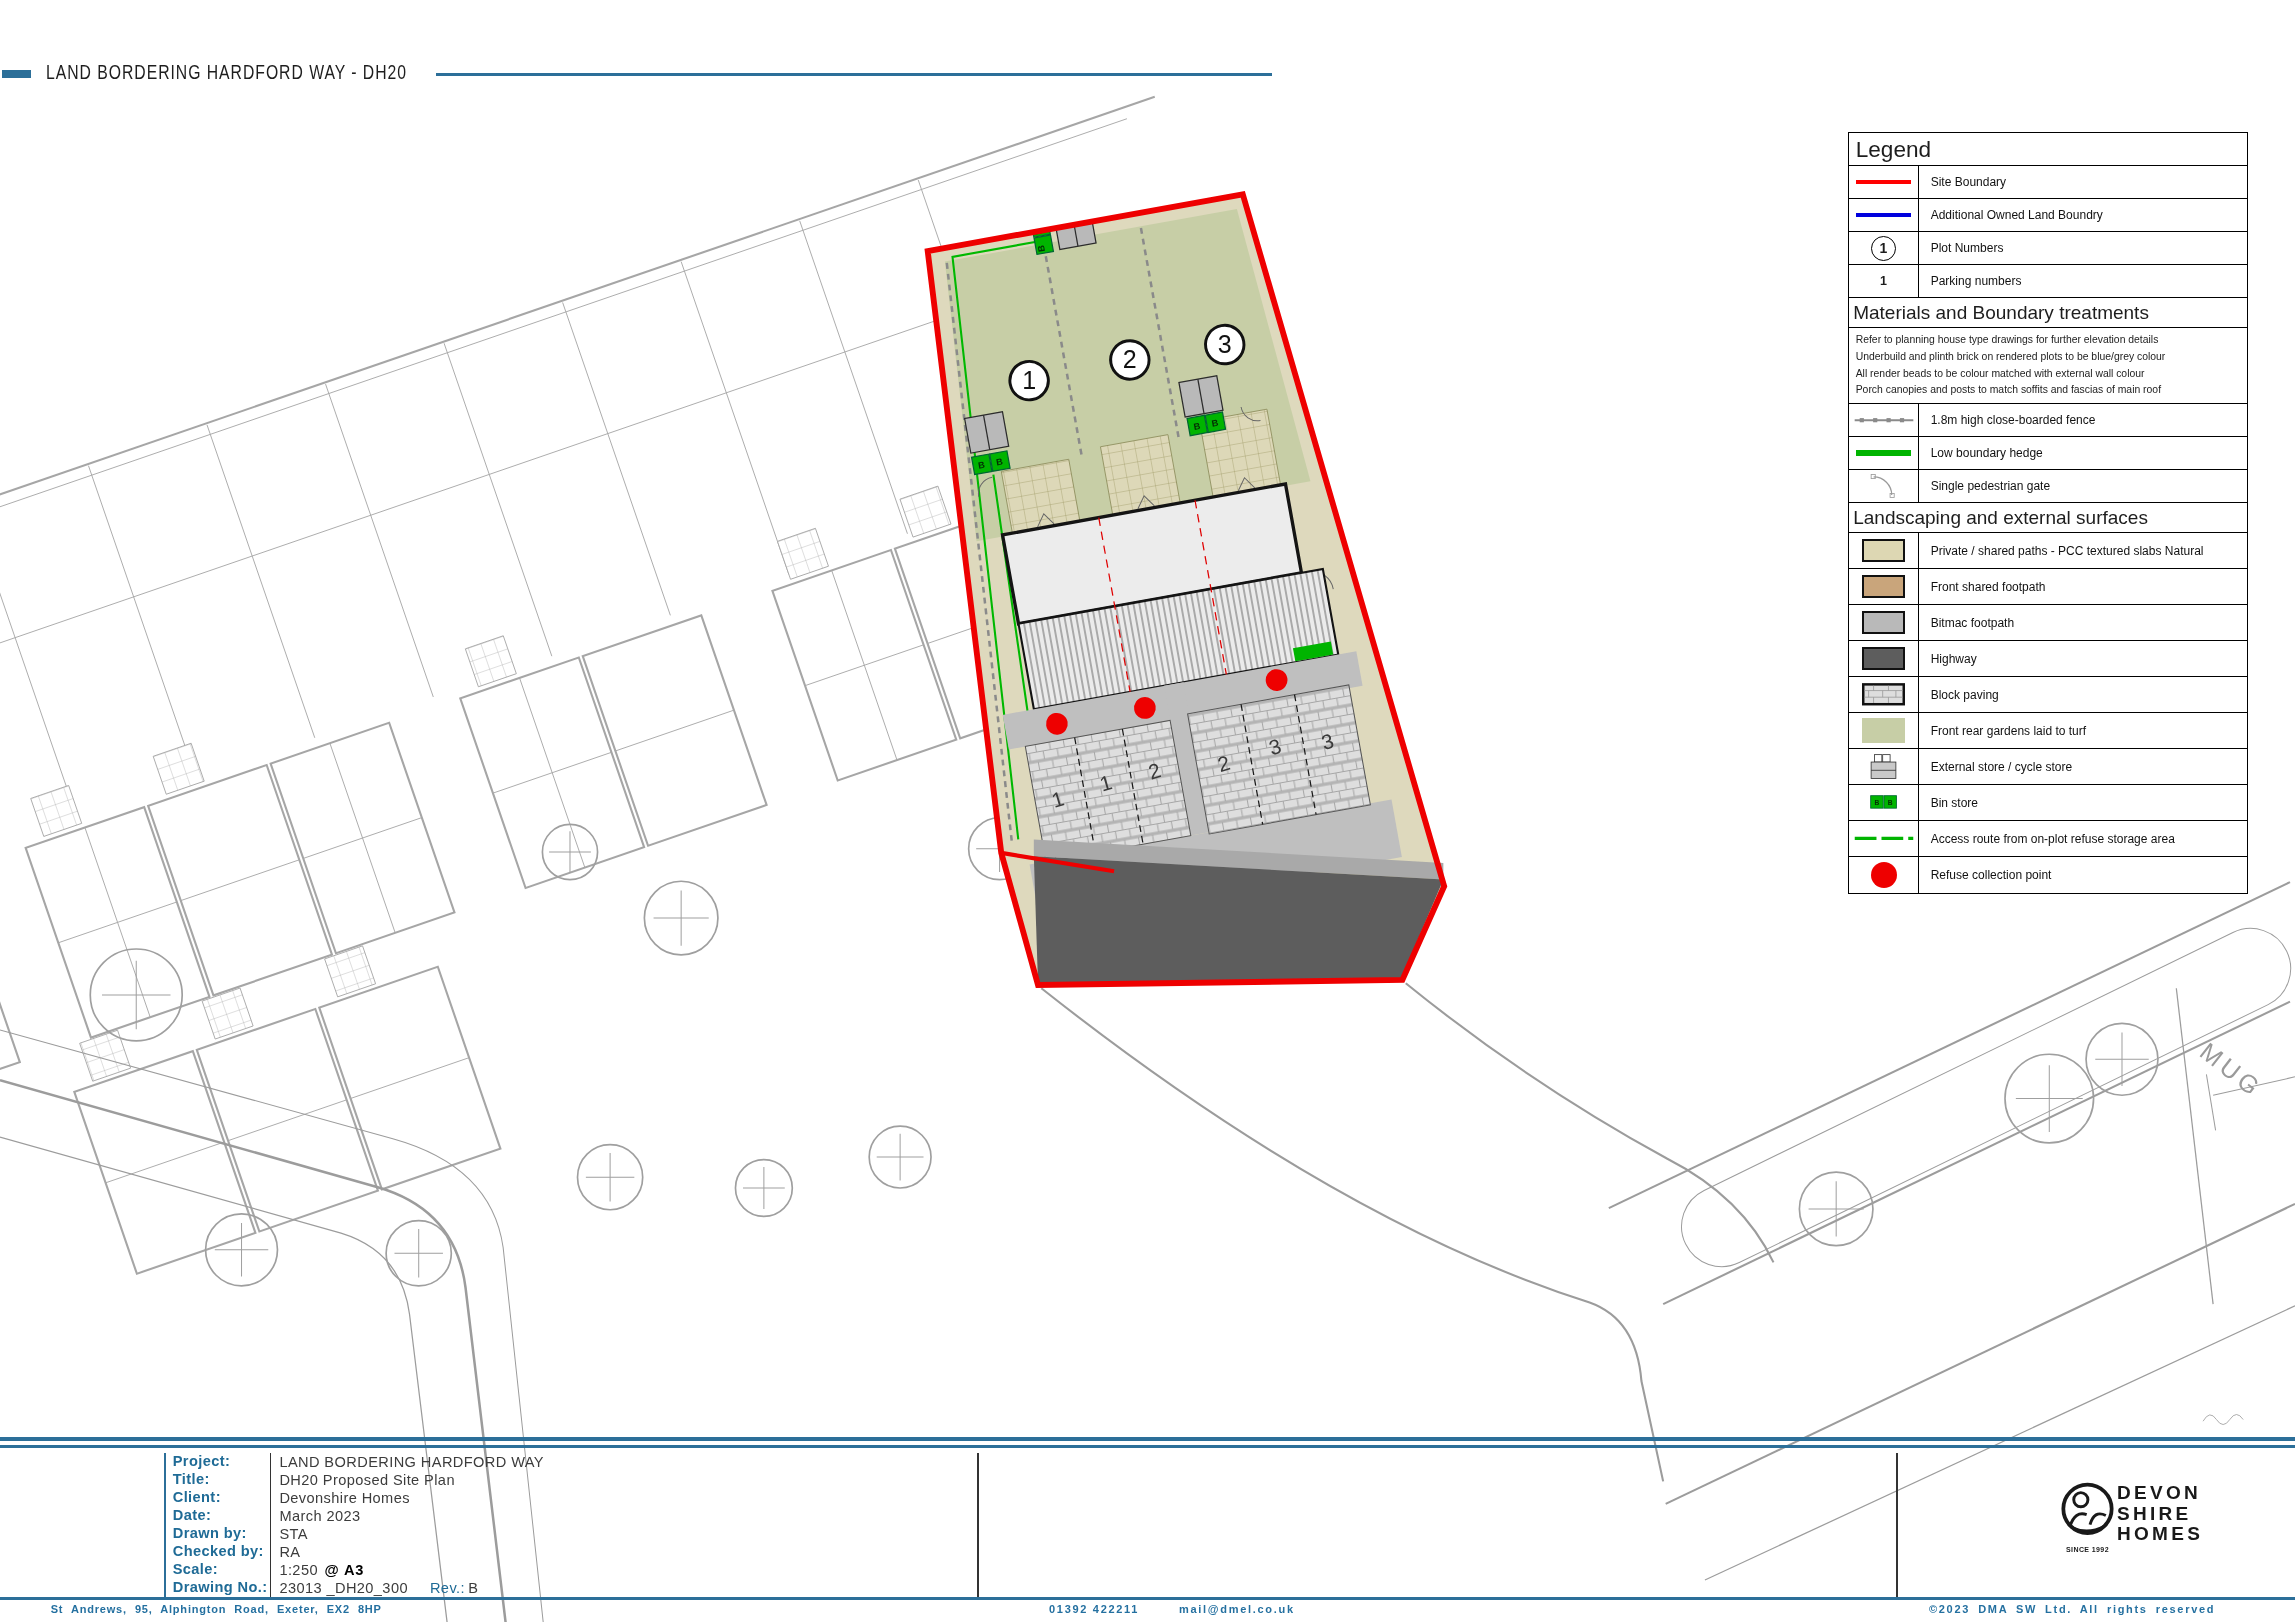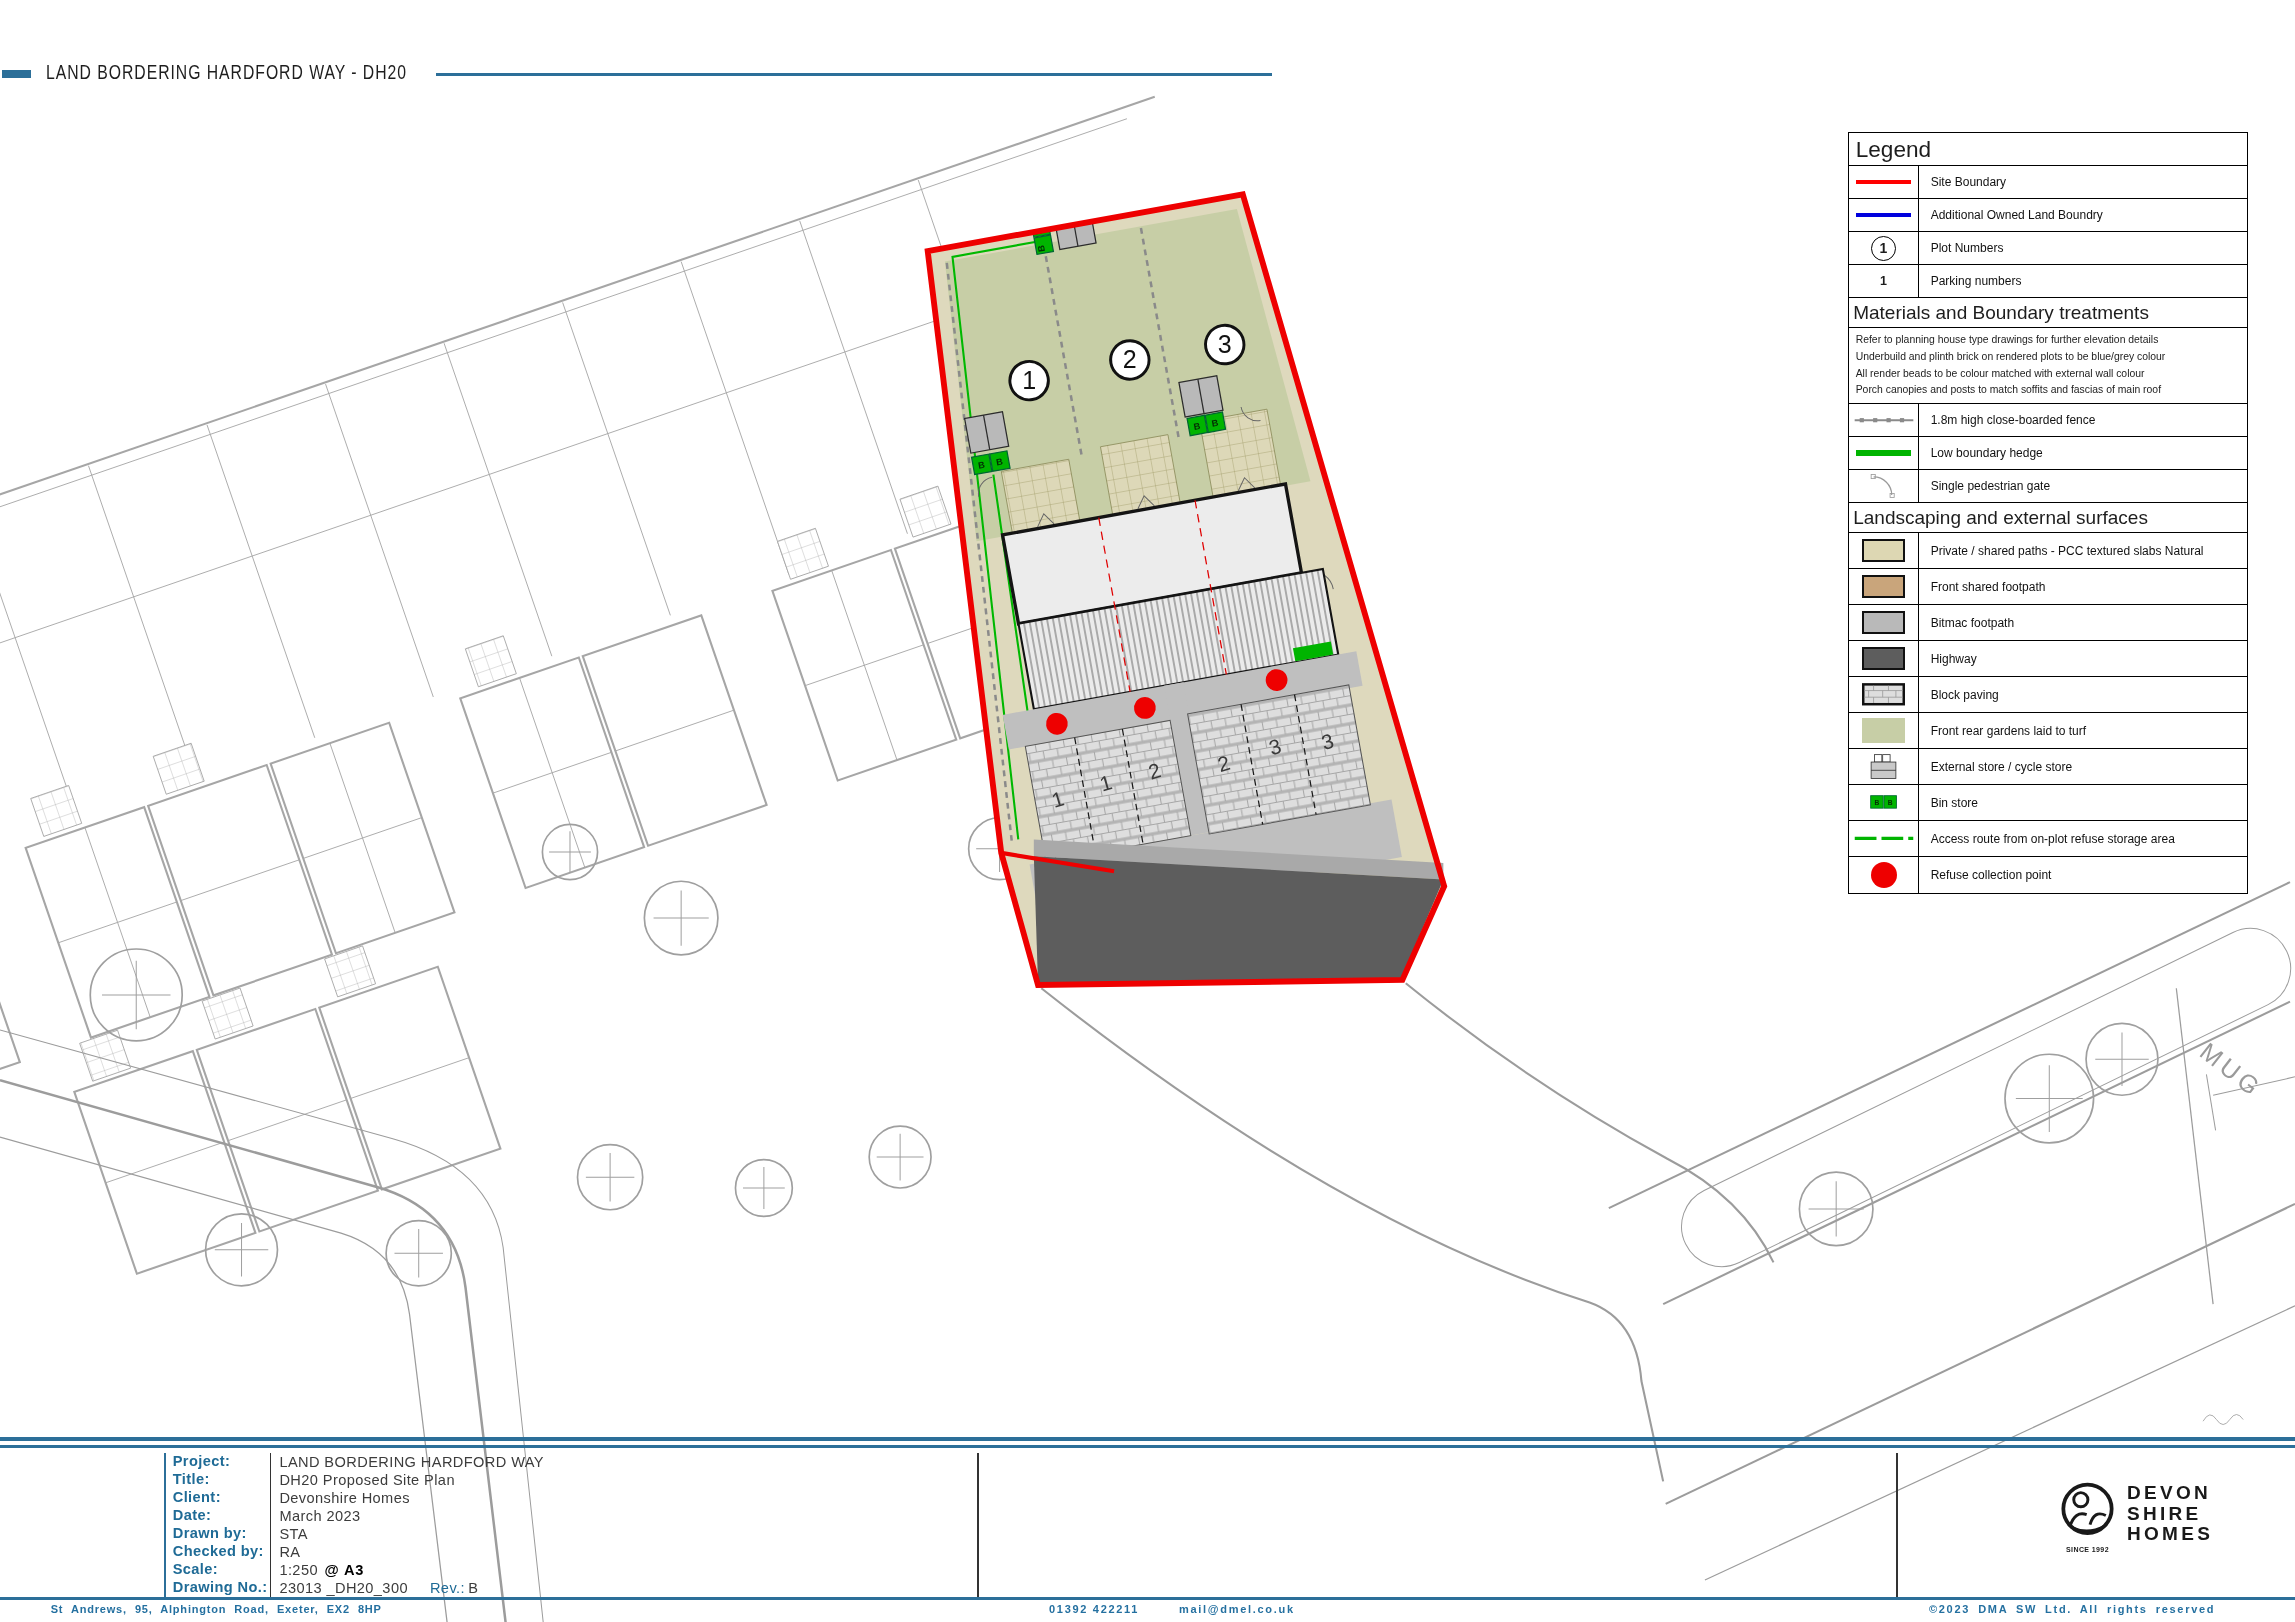--- a/index.html
+++ b/index.html
@@ -44,21 +44,21 @@
     letter-spacing:0.4px; flex:none; white-space:nowrap; }
   .tb-value { border-left:1.7px solid #333; padding-left:8.4px; font-size:14.6px; color:#3c3c3c;
     letter-spacing:0.4px; height:100%; display:flex; align-items:center; flex:1; white-space:nowrap; }
   .tb-suffix { font-weight:bold; color:#000; margin-left:6.7px; letter-spacing:0.8px; }
   .tb-rev-label { color:#1f6b96; font-weight:normal; margin-left:22px; letter-spacing:0.4px; }
   .tb-rev-value { color:#3c3c3c; margin-left:3.3px; }
   .vline-a { position:absolute; left:977px; top:1453px; width:1.7px; height:144px; background:#333; }
   .vline-b { position:absolute; left:1896px; top:1453px; width:1.7px; height:144px; background:#333; }
 
   
-  .logo { position:absolute; left:2058px; top:1478px; display:flex; gap:10px; }
+  .logo { position:absolute; left:2058px; top:1478px; display:flex; gap:0; }
   .logo-text { font-size:19px; font-weight:bold; letter-spacing:3.3px; line-height:20.5px;
     color:#191919; padding-top:5px; }
   .logo-tag { font-size:7px; font-weight:bold; letter-spacing:0.4px; text-align:center;
     width:59px; color:#191919; }
 
   
   .footer-txt { position:absolute; top:1603px; font-size:11px; font-weight:bold; color:#2470a0;
     letter-spacing:0.8px; white-space:nowrap;padding-left:44px; }
   .f-address { left:6.7px; word-spacing:4.2px; }
   .f-phone { left:999px; letter-spacing:1.7px;margin-left:6px; }

